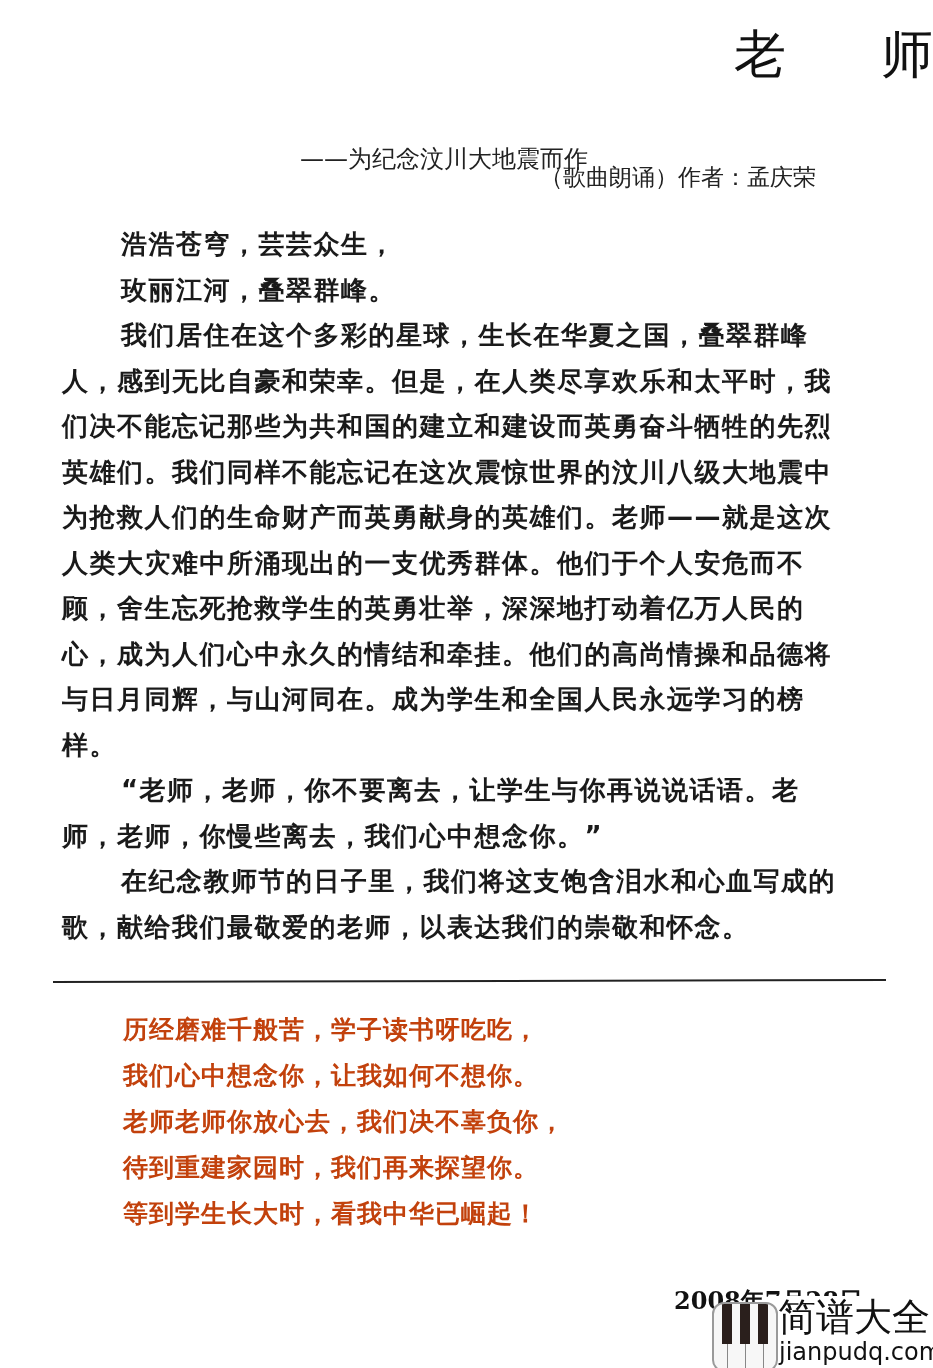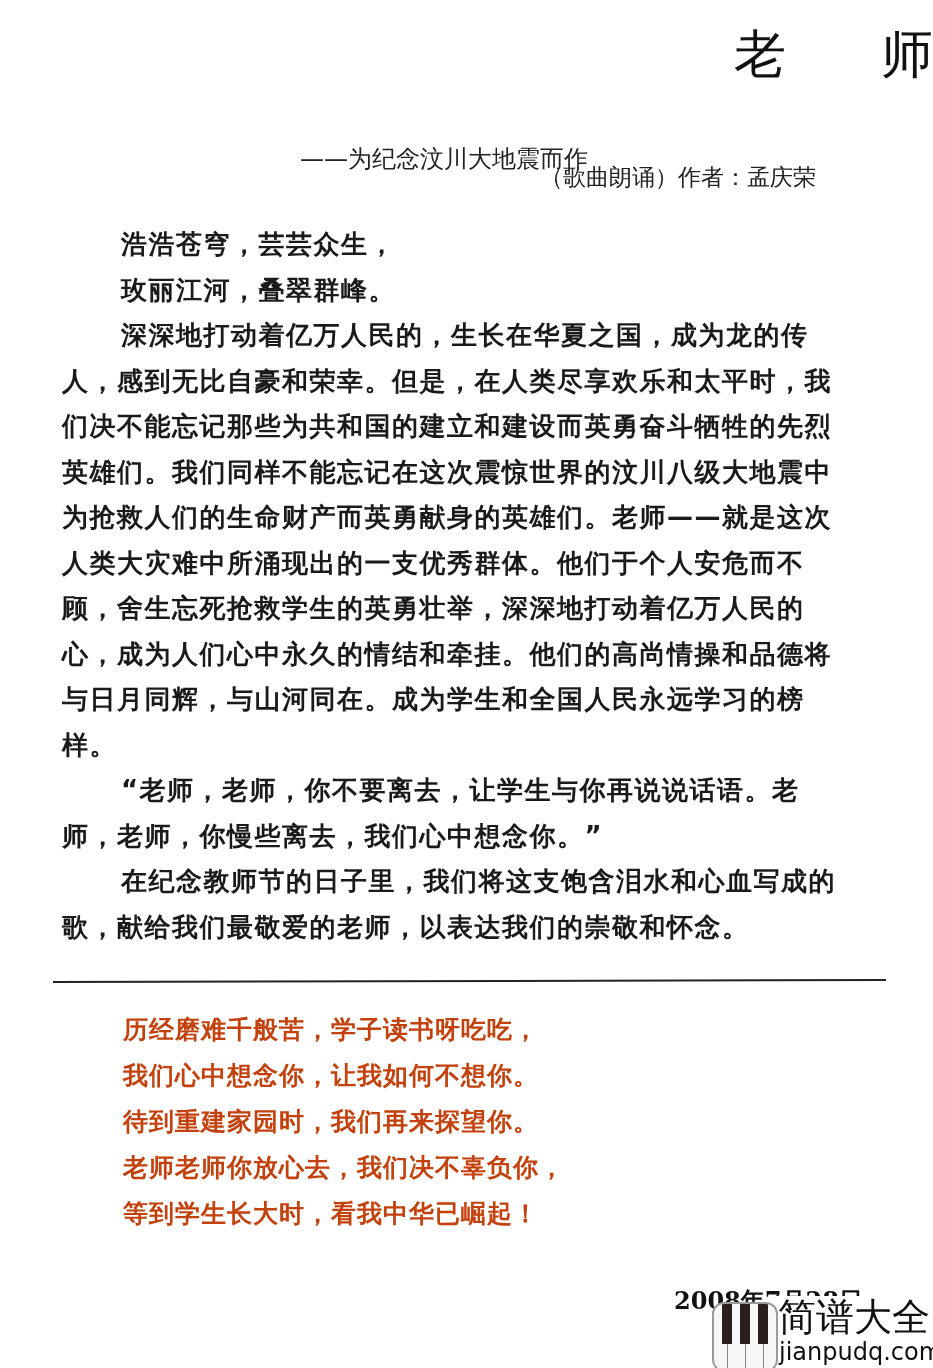--- a/index.html
+++ b/index.html
@@ -64,43 +64,43 @@
 <div class="title">
   <span>老</span><span class="gap"></span><span>师</span>
 </div>
 
 <div class="subtitle">——为纪念汶川大地震而作</div>
 <div class="byline">（歌曲朗诵）作者：孟庆荣</div>
 
 <div class="body-text" style="top:222px;" id="prose">
     <div class="line indent">浩浩苍穹，芸芸众生，</div>
     <div class="line indent">玫丽江河，叠翠群峰。</div>
-    <div class="line indent">深深地打动着亿万人民的，生长在华夏之国，成为龙的传</div>
+    <div class="line indent">我们居住在这个多彩的星球，生长在华夏之国，叠翠群峰</div>
     <div class="line">人，感到无比自豪和荣幸。但是，在人类尽享欢乐和太平时，我</div>
     <div class="line">们决不能忘记那些为共和国的建立和建设而英勇奋斗牺牲的先烈</div>
     <div class="line">英雄们。我们同样不能忘记在这次震惊世界的汶川八级大地震中</div>
     <div class="line">为抢救人们的生命财产而英勇献身的英雄们。老师——就是这次</div>
     <div class="line">人类大灾难中所涌现出的一支优秀群体。他们于个人安危而不</div>
     <div class="line">顾，舍生忘死抢救学生的英勇壮举，深深地打动着亿万人民的</div>
     <div class="line">心，成为人们心中永久的情结和牵挂。他们的高尚情操和品德将</div>
     <div class="line">与日月同辉，与山河同在。成为学生和全国人民永远学习的榜</div>
     <div class="line">样。</div>
     <div class="line indent">“老师，老师，你不要离去，让学生与你再说说话语。老</div>
     <div class="line">师，老师，你慢些离去，我们心中想念你。”</div>
     <div class="line indent">在纪念教师节的日子里，我们将这支饱含泪水和心血写成的</div>
     <div class="line">歌，献给我们最敬爱的老师，以表达我们的崇敬和怀念。</div>
   </div>
 
 <div class="sep"></div>
 
 <div class="verse">
   <div class="line">历经磨难千般苦，学子读书呀吃吃，</div>
   <div class="line">我们心中想念你，让我如何不想你。</div>
+  <div class="line">老师老师你放心去，我们决不辜负你，</div>
   <div class="line">待到重建家园时，我们再来探望你。</div>
-  <div class="line">老师老师你放心去，我们决不辜负你，</div>
   <div class="line">等到学生长大时，看我中华已崛起！</div>
 </div>
 
 <div class="date">2008年7月28日</div>
 
 <div class="watermark"></div>
 <div class="wm-icon">
   <div class="key" style="left:8px;"></div>
   <div class="key" style="left:26px;"></div>
   <div class="key" style="left:44px;"></div>

